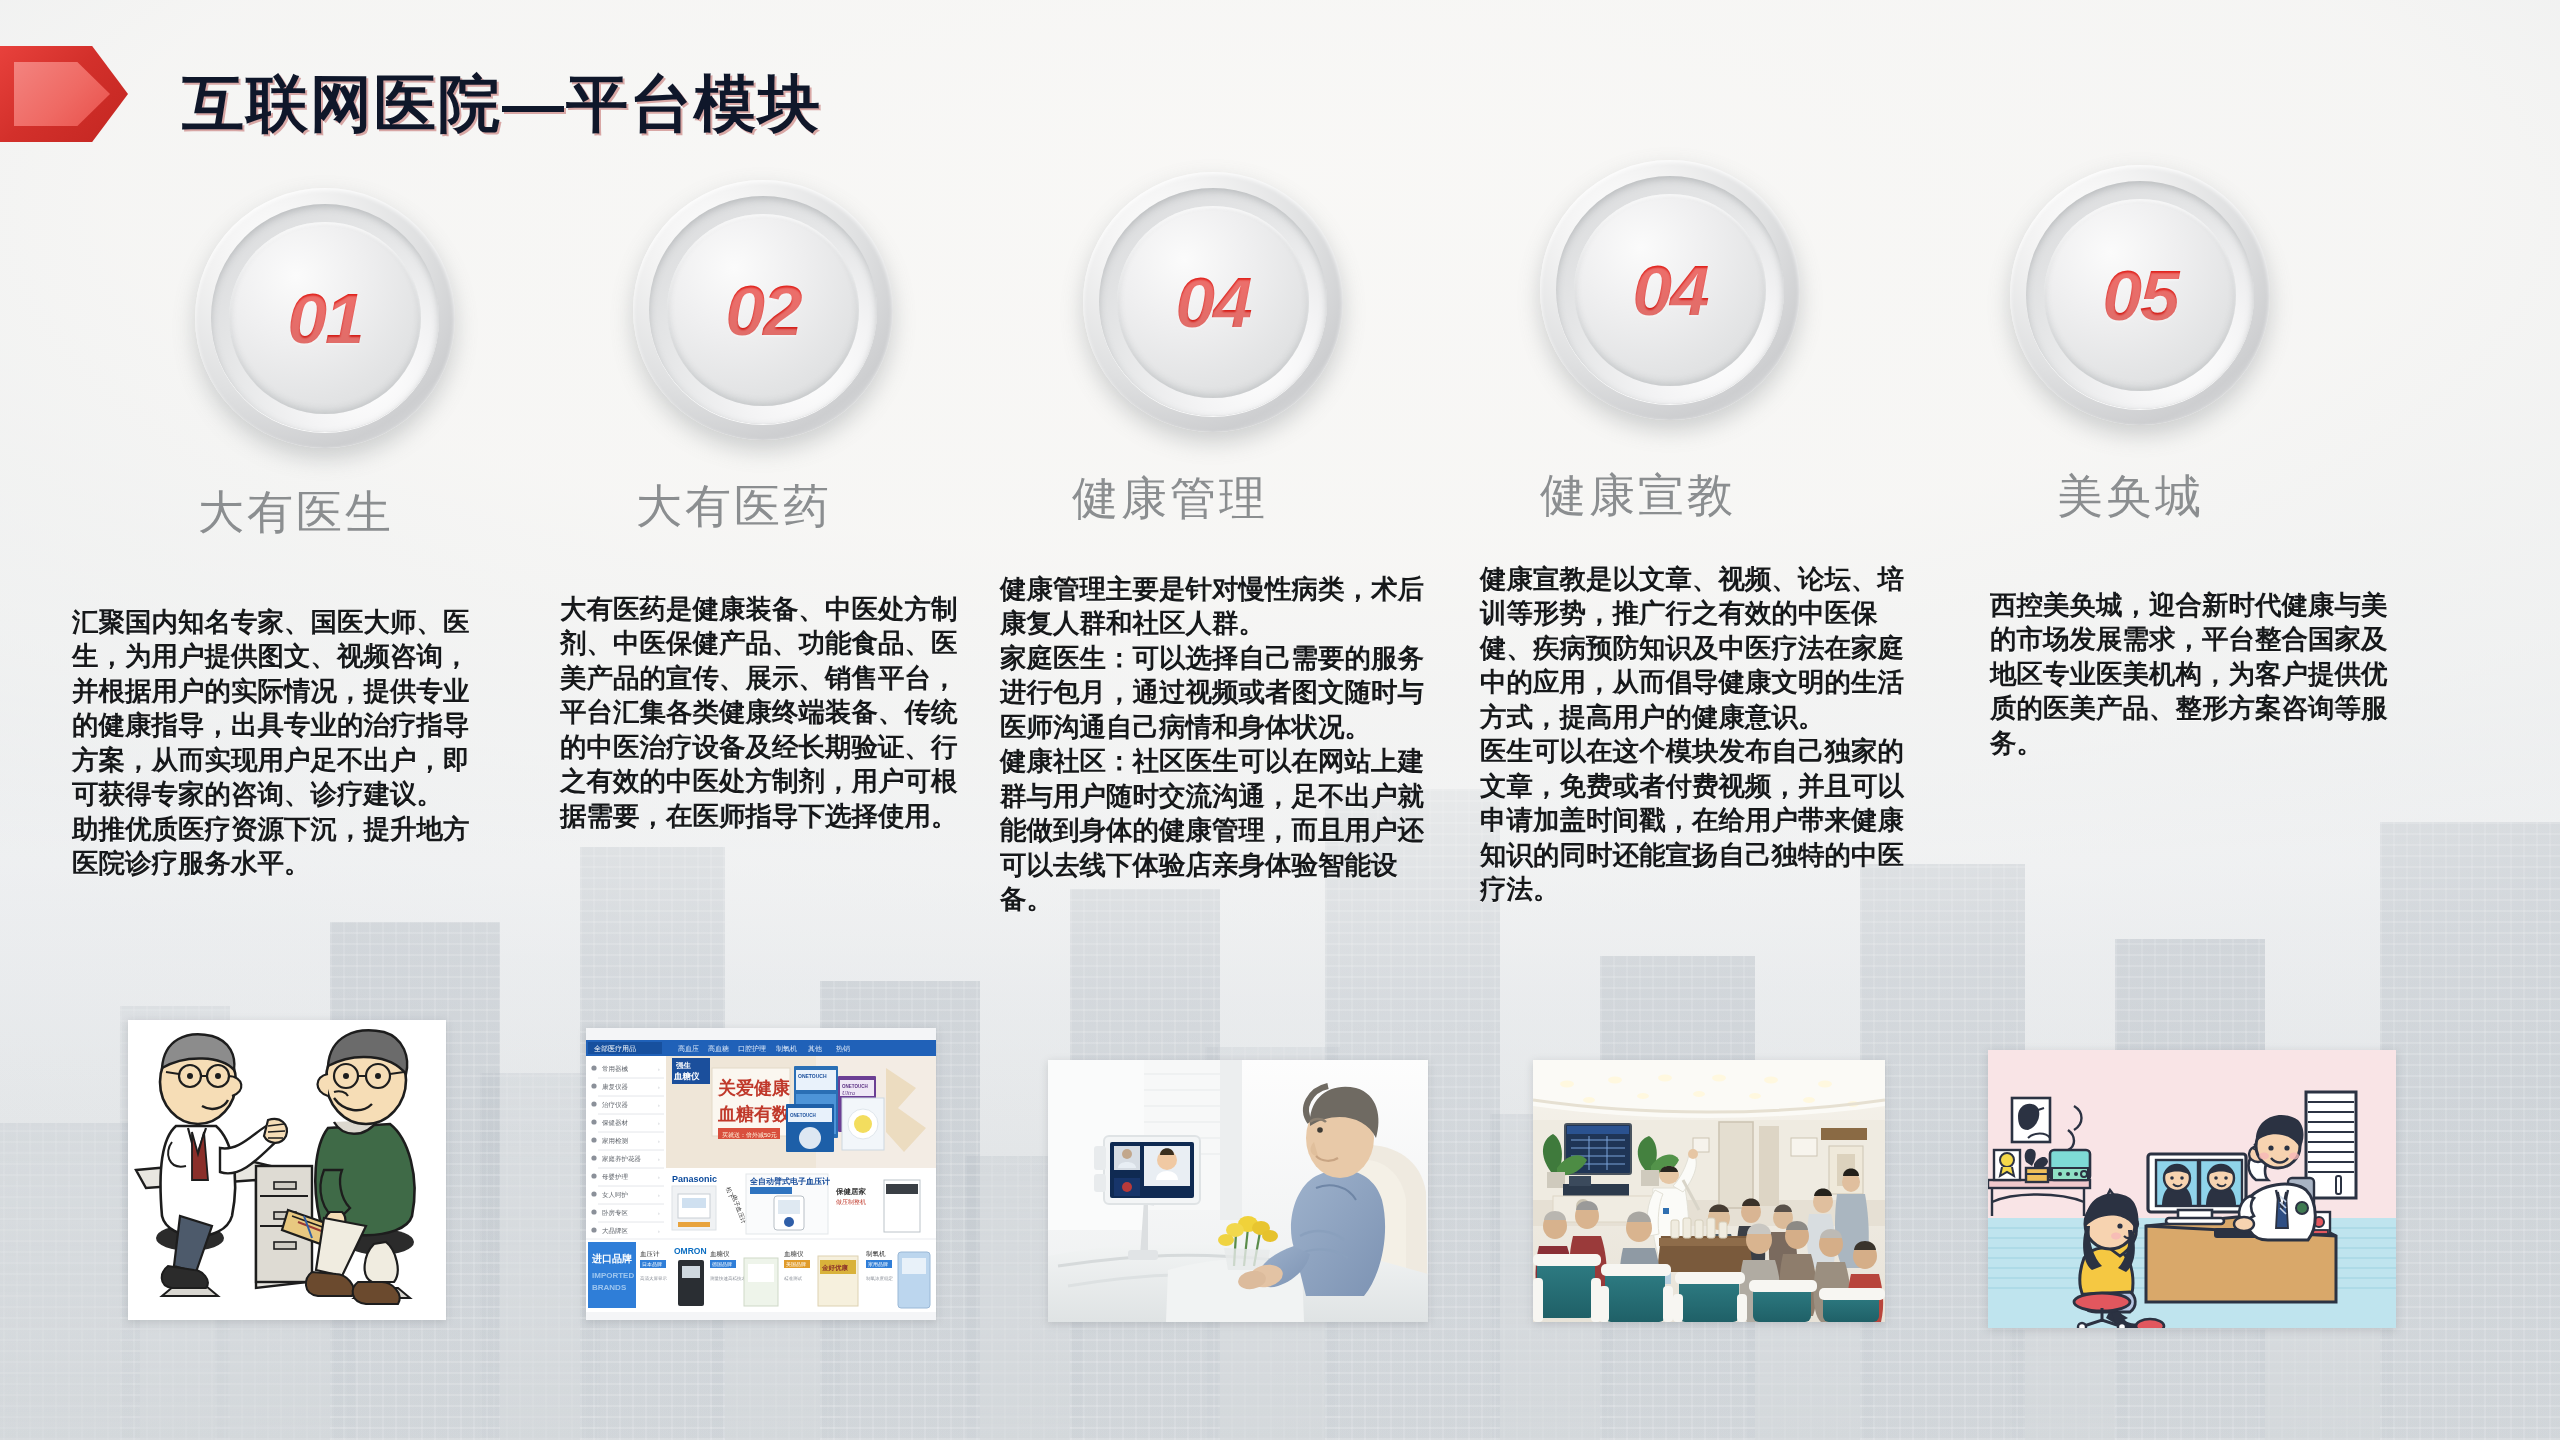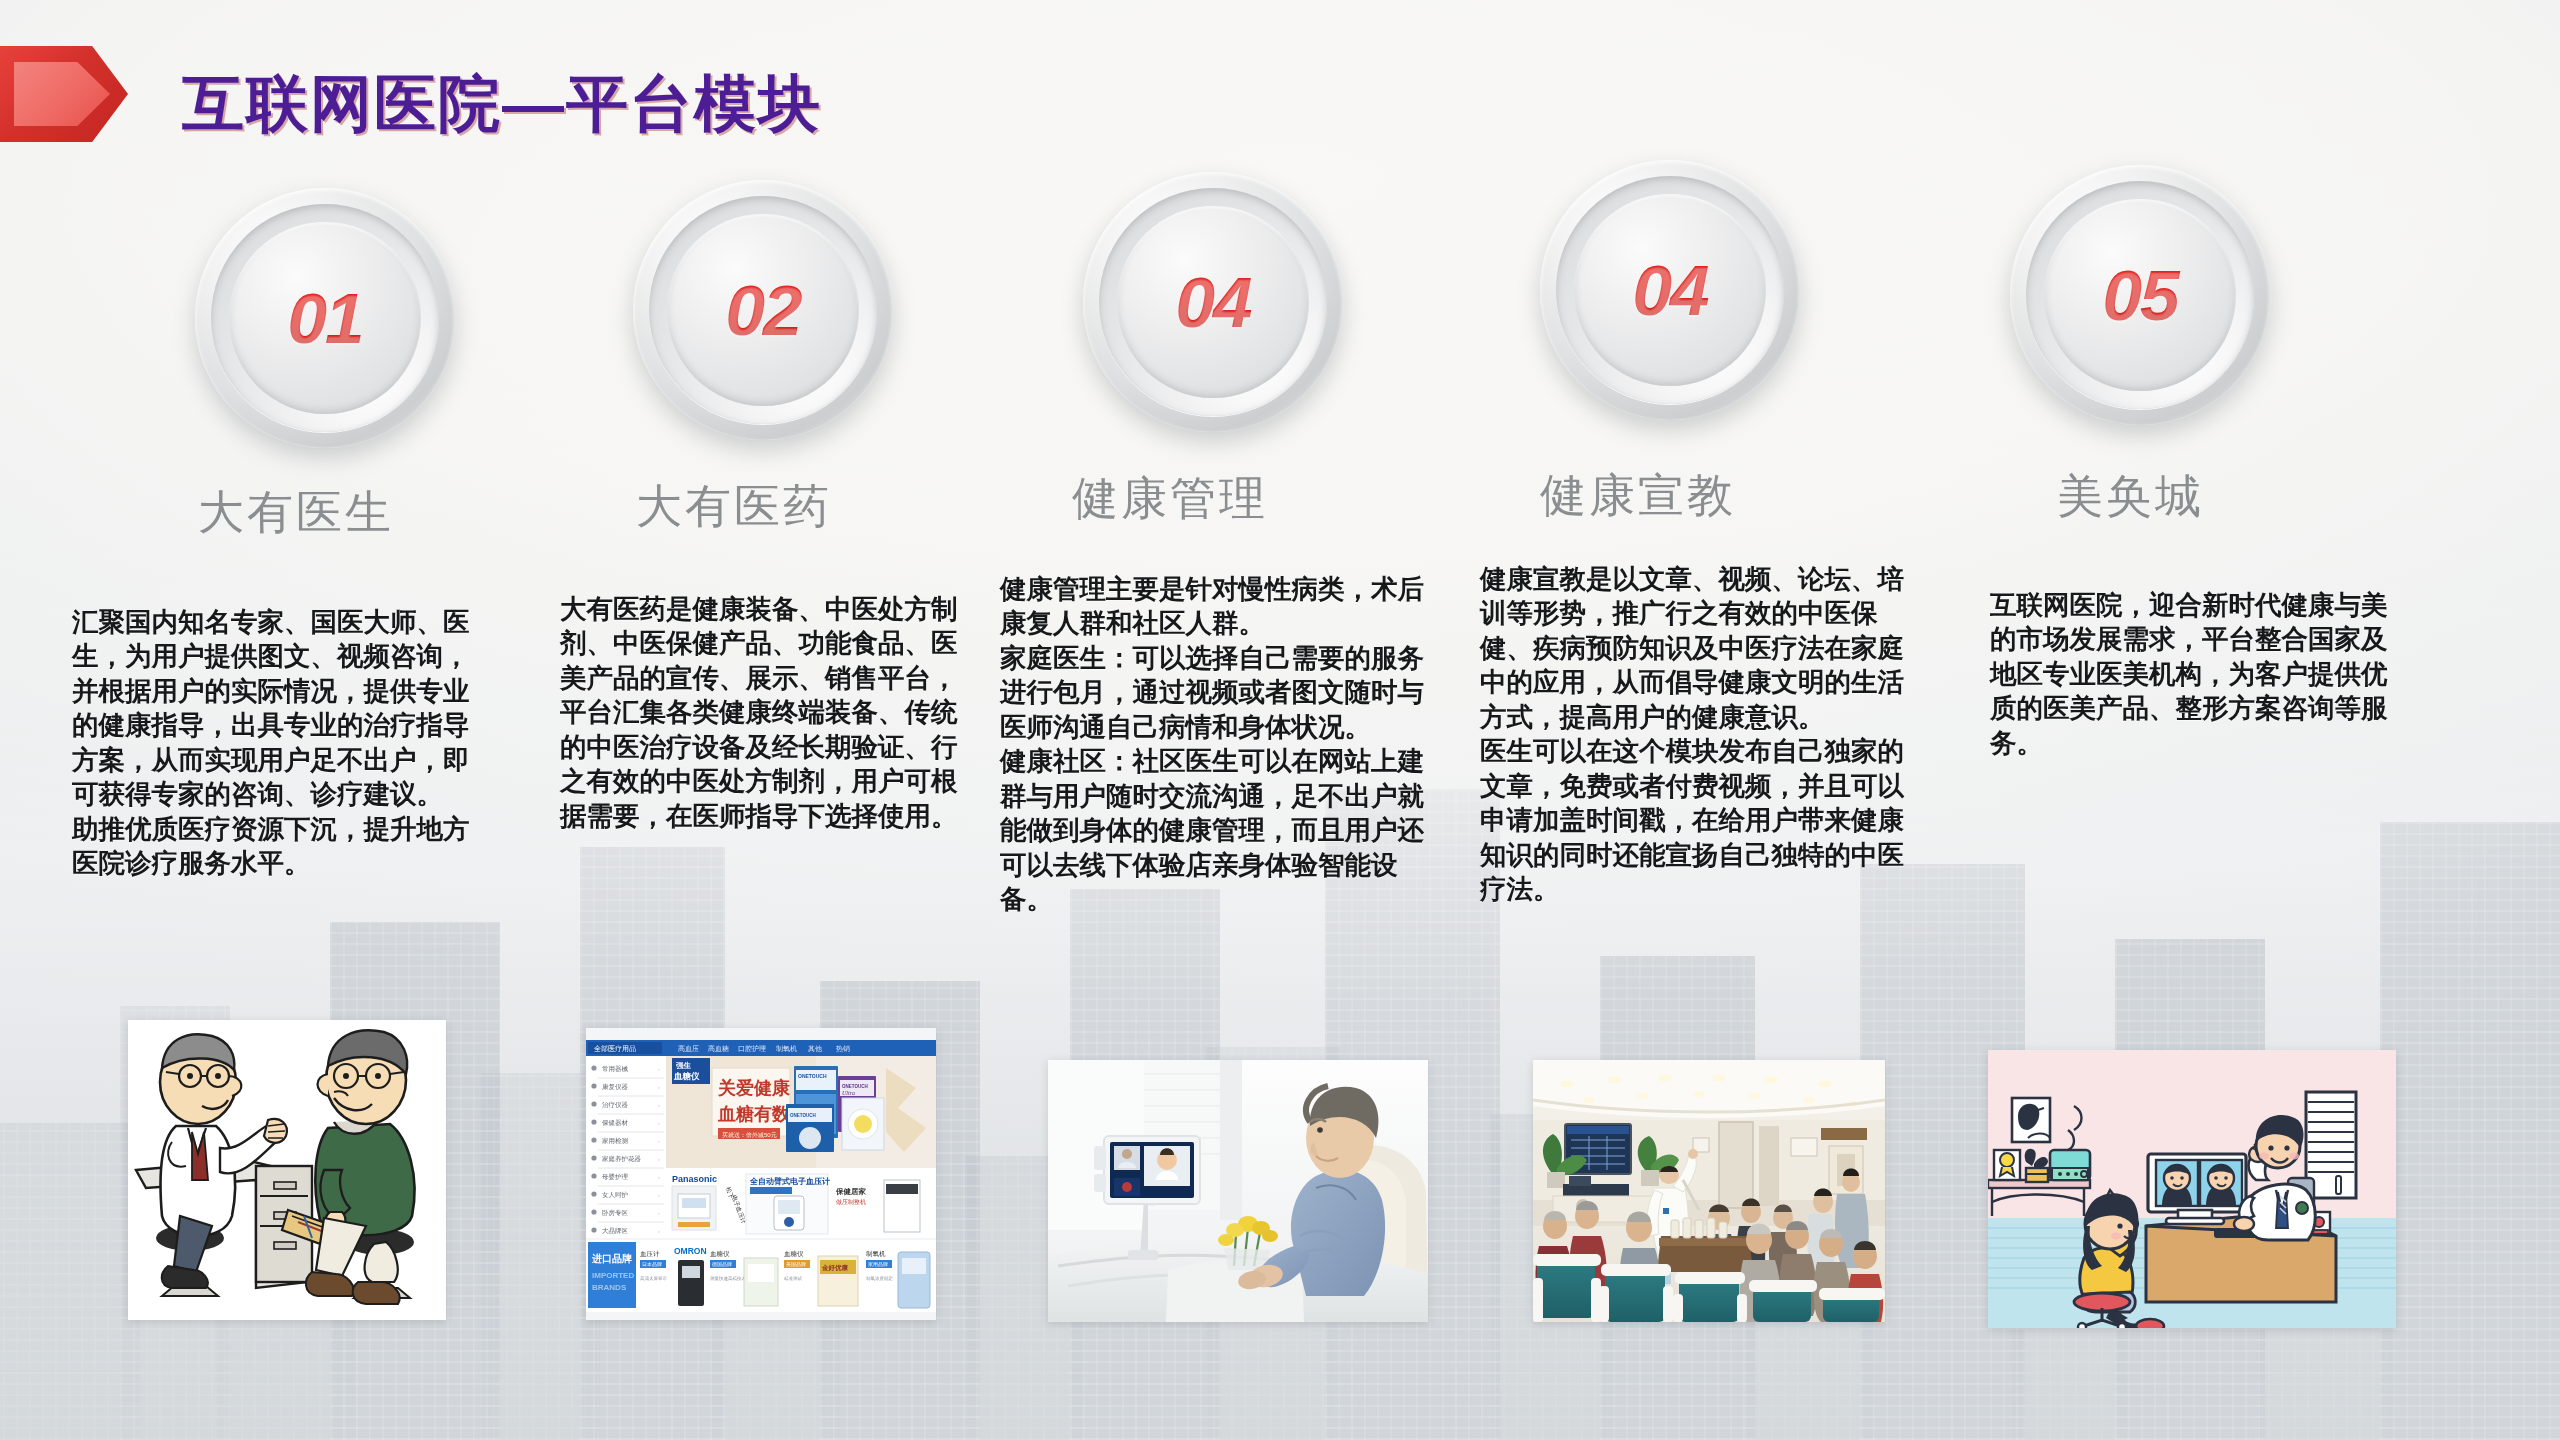--- a/index.html
+++ b/index.html
@@ -45,21 +45,21 @@
     background:linear-gradient(135deg,#e8413c 0%,#d3302b 45%,#c32621 100%);
     clip-path:polygon(0 0,72% 0,100% 50%,72% 100%,0 100%);
   }
   .flag .inner{
     position:absolute;left:14px;top:16px;width:96px;height:64px;
     background:linear-gradient(135deg,#f3837f 0%,#ef6a64 55%,#e8504a 100%);
     clip-path:polygon(0 0,66% 0,100% 50%,66% 100%,0 100%);
   }
   .slide-title{
     position:absolute;left:182px;top:42px;
-    font-size:62px;font-weight:bold;color:#4c1d95;letter-spacing:2px;
+    font-size:62px;font-weight:bold;color:#0f172a;letter-spacing:2px;
     text-shadow:2px 2px 0 rgba(160,20,16,.35);
     white-space:nowrap;
   }
   
   .cols{position:absolute;left:0;top:0;width:2560px;height:1440px;}
   .col{position:absolute;top:0;}
   .badge-wrap{position:absolute;}
   .badge{
     position:relative;width:260px;height:260px;border-radius:50%;
     background:
@@ -684,21 +684,21 @@
 
   <div class="col">
     <div class="badge-wrap" style="left:2010px;top:165px;">
       <div class="badge">
         <div class="ring1"></div>
           <div class="ring2"></div>
         <div class="num">05</div>
       </div>
     </div>
     <div class="col-label" style="left:2057px;top:466px;">美奂城</div>
-    <div class="col-body" style="left:1990px;top:588px;width:400px;">互联网医院，迎合新时代健康与美的市场发展需求，平台整合国家及地区专业医美机构，为客户提供优质的医美产品、整形方案咨询等服务。</div>
+    <div class="col-body" style="left:1990px;top:588px;width:400px;">西控美奂城，迎合新时代健康与美的市场发展需求，平台整合国家及地区专业医美机构，为客户提供优质的医美产品、整形方案咨询等服务。</div>
 
     <div class="photo" style="left:1988px;top:1050px;width:408px;height:278px;">
       <svg viewBox="0 0 408 278" xmlns="http://www.w3.org/2000/svg">
         <rect width="408" height="278" fill="#f9e4e6"></rect>
         <rect x="0" y="168" width="408" height="110" fill="#bfe4ee"></rect>
         <g stroke="#a9d8e5" stroke-width="1.6">
           <line x1="0" y1="178" x2="408" y2="178"></line>
             <line x1="0" y1="188" x2="408" y2="188"></line>
           <line x1="0" y1="198" x2="408" y2="198"></line>
             <line x1="0" y1="208" x2="408" y2="208"></line>

